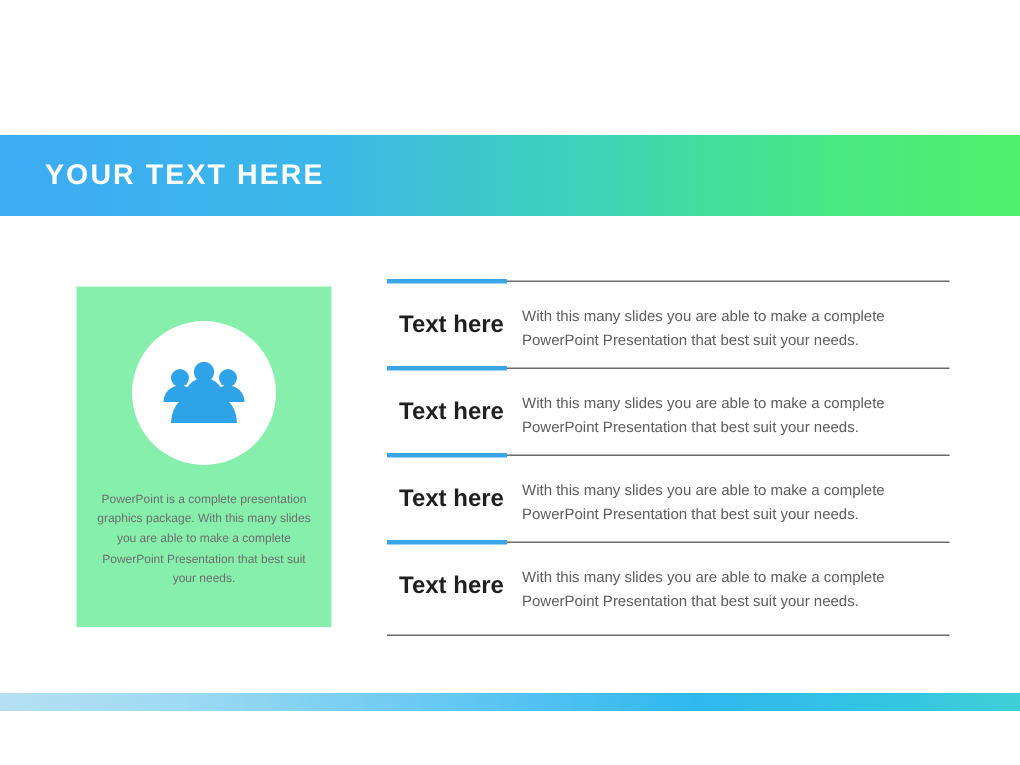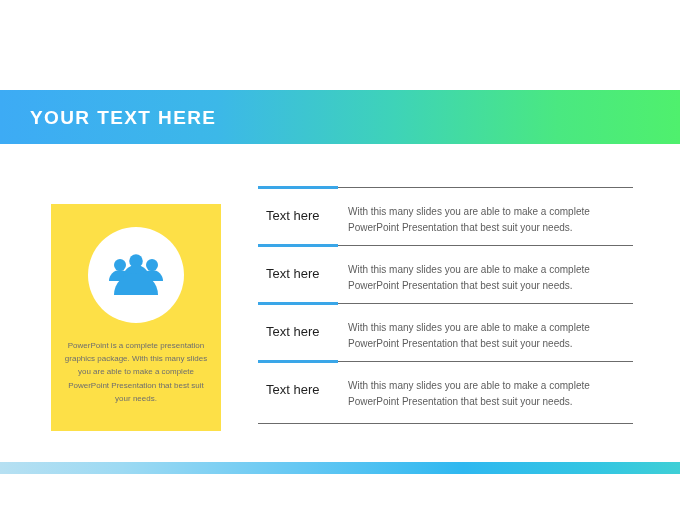--- a/index.html
+++ b/index.html
@@ -43,24 +43,24 @@
     font-weight: bold;
     letter-spacing: 1.4px;
     white-space: nowrap;
     line-height: 1;
   }
 
   
   .info-card {
     position: absolute;
     left: 51px;
-    top: 178px;
+    top: 165px;
     width: 170px;
     height: 227px;
-    background: #fde047;
+    background: #86efac;
   }
   .icon-circle {
     position: absolute;
     left: 50%;
     top: 23px;
     transform: translateX(-50%);
     width: 96px;
     height: 96px;
     border-radius: 50%;
     background: #ffffff;
@@ -113,22 +113,22 @@
     left: 0;
     top: 0;
     width: 80px;
     height: 3px;
     background: #3aa6e8;
   }
   .row-label {
     position: absolute;
     left: 8px;
     top: 23px;
-    font-size: 13px;
-    font-weight: normal;
+    font-size: 16px;
+    font-weight: bold;
     color: #1f1f1f;
     white-space: nowrap;
     line-height: 1;
   }
   .row-body {
     position: absolute;
     left: 90px;
     top: 18px;
     width: 283px;
     font-size: 10px;

